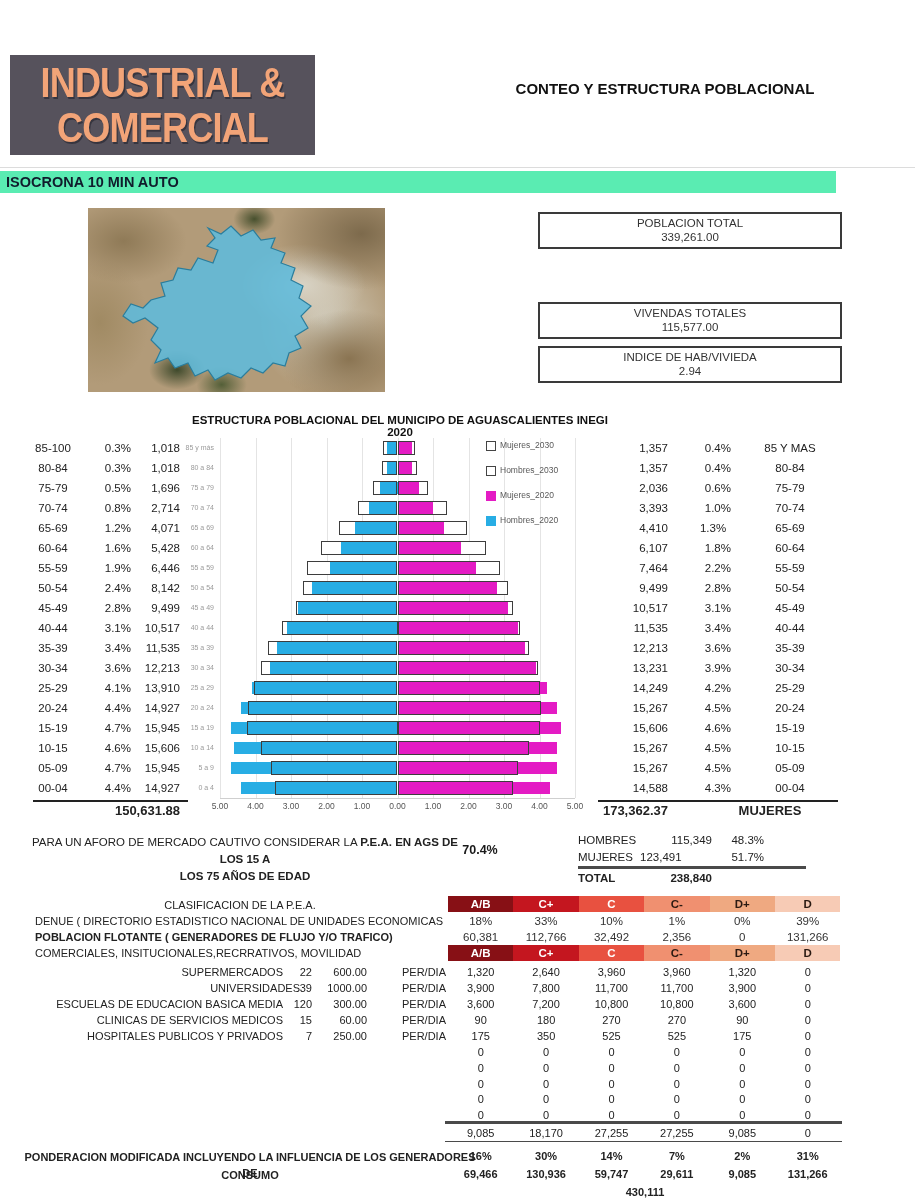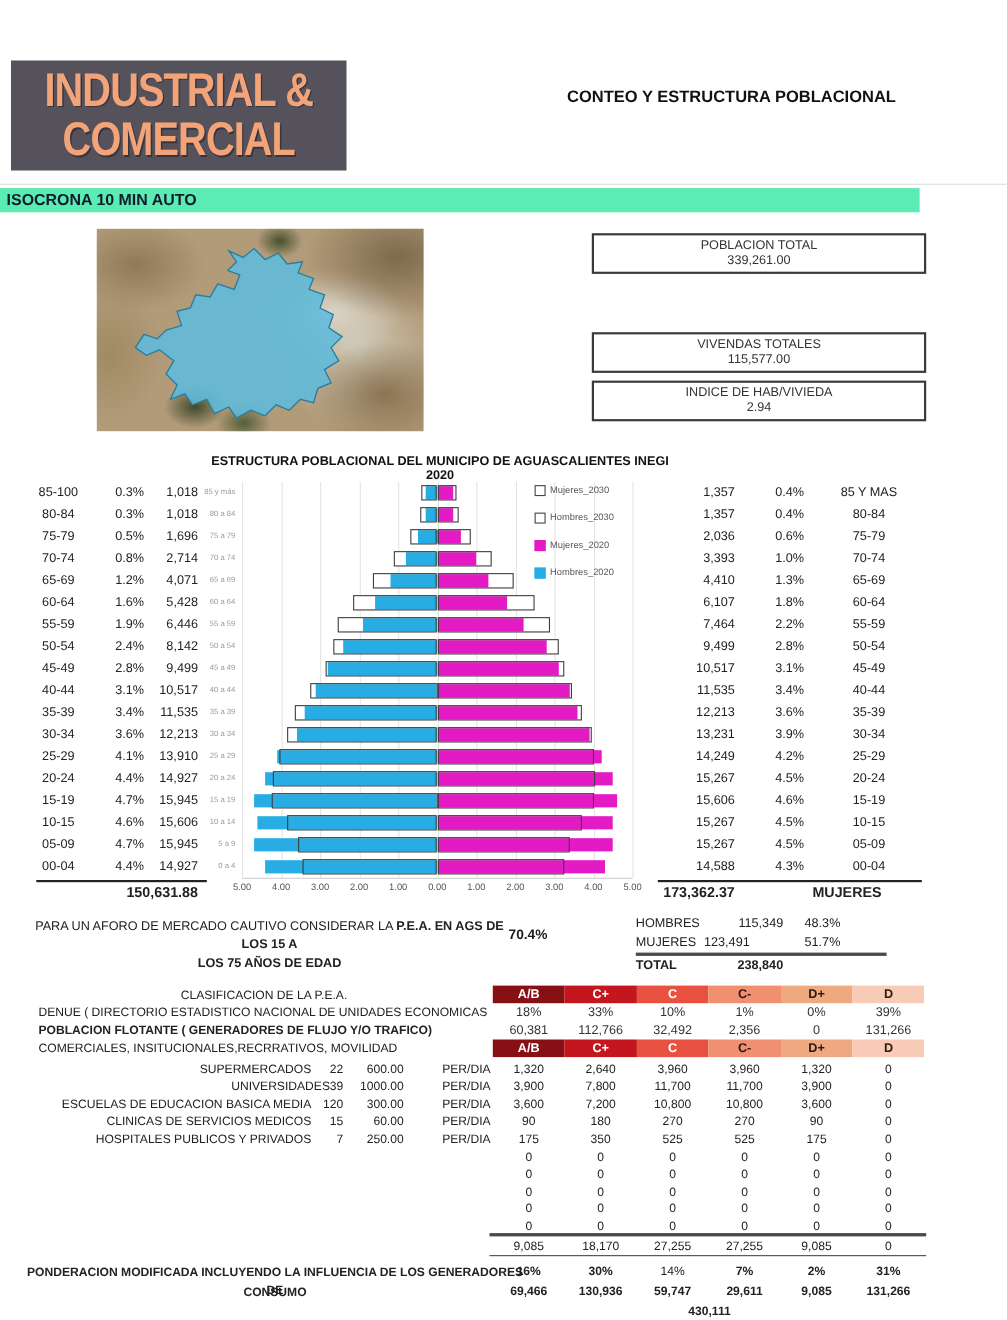--- a/index.html
+++ b/index.html
@@ -253,21 +253,21 @@
     <div class="abs t11" style="left: 95px; top: 501px; width: 36px; text-align: right;">0.8%</div>
     <div class="abs t11" style="left: 132px; top: 501px; width: 48px; text-align: right;">2,714</div>
     <div class="abs t11" style="left: 618px; top: 501px; width: 50px; text-align: right;">3,393</div>
     <div class="abs t11" style="left: 695px; top: 501px; width: 36px; text-align: right;">1.0%</div>
     <div class="abs t11" style="left: 752px; top: 501px; width: 76px; text-align: center;">70-74</div>
     <div class="abs agein" style="left: 178px; top: 524px; width: 36px;">65 a 69</div>
     <div class="abs t11" style="left: 30px; top: 521px; width: 46px; text-align: center;">65-69</div>
     <div class="abs t11" style="left: 95px; top: 521px; width: 36px; text-align: right;">1.2%</div>
     <div class="abs t11" style="left: 132px; top: 521px; width: 48px; text-align: right;">4,071</div>
     <div class="abs t11" style="left: 618px; top: 521px; width: 50px; text-align: right;">4,410</div>
-    <div class="abs t11" style="left: 695px; top: 521px; width: 36px; text-align: right;">1.3%</div>
+    <div class="abs t11" style="left: 695px; top: 521px; width: 36px; text-align: center;">1.3%</div>
     <div class="abs t11" style="left: 752px; top: 521px; width: 76px; text-align: center;">65-69</div>
     <div class="abs agein" style="left: 178px; top: 544px; width: 36px;">60 a 64</div>
     <div class="abs t11" style="left: 30px; top: 541px; width: 46px; text-align: center;">60-64</div>
     <div class="abs t11" style="left: 95px; top: 541px; width: 36px; text-align: right;">1.6%</div>
     <div class="abs t11" style="left: 132px; top: 541px; width: 48px; text-align: right;">5,428</div>
     <div class="abs t11" style="left: 618px; top: 541px; width: 50px; text-align: right;">6,107</div>
     <div class="abs t11" style="left: 695px; top: 541px; width: 36px; text-align: right;">1.8%</div>
     <div class="abs t11" style="left: 752px; top: 541px; width: 76px; text-align: center;">60-64</div>
     <div class="abs agein" style="left: 178px; top: 564px; width: 36px;">55 a 59</div>
     <div class="abs t11" style="left: 30px; top: 561px; width: 46px; text-align: center;">55-59</div>
@@ -483,21 +483,21 @@
     <div class="abs lab11" style="left: 709.6px; top: 1107.2px; width: 65.4px; text-align: center;">0</div>
     <div class="abs lab11" style="left: 775px; top: 1107.2px; width: 65.4px; text-align: center;">0</div>
     <div class="abs lab11" style="left: 448px; top: 1125px; width: 65.4px; text-align: center;">9,085</div>
     <div class="abs lab11" style="left: 513.4px; top: 1125px; width: 65.4px; text-align: center;">18,170</div>
     <div class="abs lab11" style="left: 578.8px; top: 1125px; width: 65.4px; text-align: center;">27,255</div>
     <div class="abs lab11" style="left: 644.2px; top: 1125px; width: 65.4px; text-align: center;">27,255</div>
     <div class="abs lab11" style="left: 709.6px; top: 1125px; width: 65.4px; text-align: center;">9,085</div>
     <div class="abs lab11" style="left: 775px; top: 1125px; width: 65.4px; text-align: center;">0</div>
     <div class="abs lab11" style="left: 448px; top: 1148px; width: 65.4px; text-align: center; font-weight: bold;">16%</div>
     <div class="abs lab11" style="left: 513.4px; top: 1148px; width: 65.4px; text-align: center; font-weight: bold;">30%</div>
-    <div class="abs lab11" style="left: 578.8px; top: 1148px; width: 65.4px; text-align: center; font-weight: normal;">14%</div>
+    <div class="abs lab11" style="left: 578.8px; top: 1148px; width: 65.4px; text-align: center; font-weight: bold;">14%</div>
     <div class="abs lab11" style="left: 644.2px; top: 1148px; width: 65.4px; text-align: center; font-weight: bold;">7%</div>
     <div class="abs lab11" style="left: 709.6px; top: 1148px; width: 65.4px; text-align: center; font-weight: bold;">2%</div>
     <div class="abs lab11" style="left: 775px; top: 1148px; width: 65.4px; text-align: center; font-weight: bold;">31%</div>
     <div class="abs lab11" style="left: 448px; top: 1166px; width: 65.4px; text-align: center; font-weight: bold;">69,466</div>
     <div class="abs lab11" style="left: 513.4px; top: 1166px; width: 65.4px; text-align: center; font-weight: bold;">130,936</div>
     <div class="abs lab11" style="left: 578.8px; top: 1166px; width: 65.4px; text-align: center; font-weight: bold;">59,747</div>
     <div class="abs lab11" style="left: 644.2px; top: 1166px; width: 65.4px; text-align: center; font-weight: bold;">29,611</div>
     <div class="abs lab11" style="left: 709.6px; top: 1166px; width: 65.4px; text-align: center; font-weight: bold;">9,085</div>
     <div class="abs lab11" style="left: 775px; top: 1166px; width: 65.4px; text-align: center; font-weight: bold;">131,266</div>
   </div>

